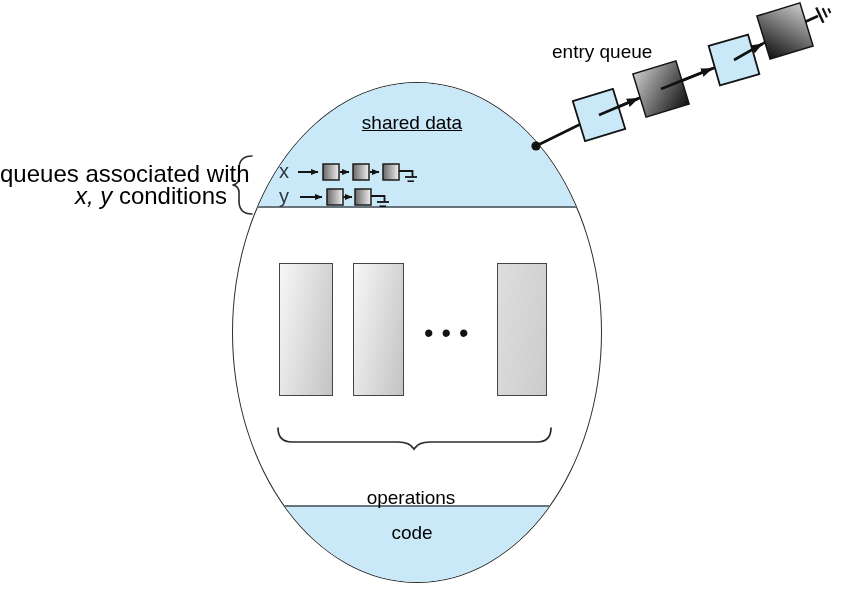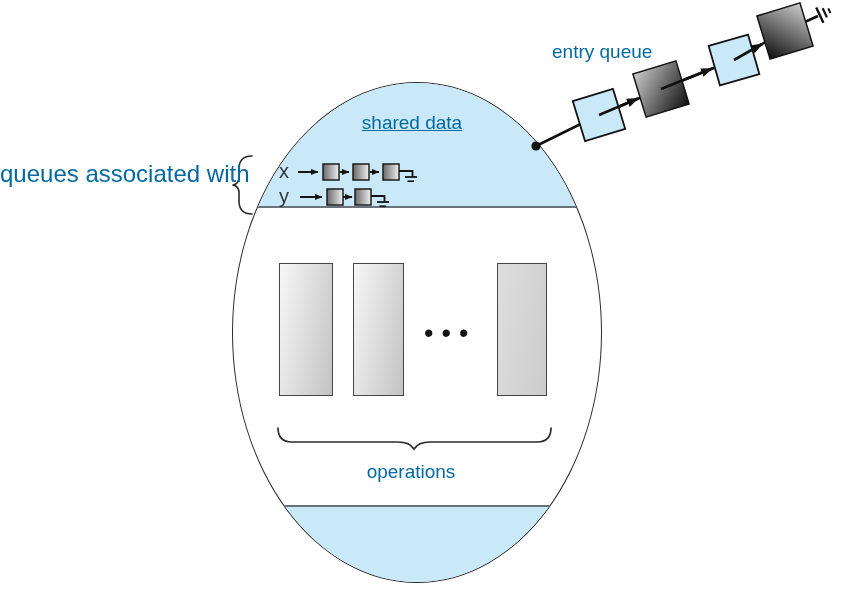--- a/index.html
+++ b/index.html
@@ -1,59 +1,60 @@
 <!DOCTYPE html>
 <html><head>
 <meta charset="utf-8">
 <style>
   html,body{margin:0;padding:0;background:#fff;}
   .stage{
     position:relative;width:861px;height:607px;background:#ffffff;overflow:hidden;
     font-family:"Liberation Sans", sans-serif;color:#39424b;
   }
   .abs{position:absolute;}
-  .lbl{position:absolute;font-size:19px;line-height:22px;color:#0369a1;white-space:nowrap;}
+  .lbl{position:absolute;font-size:19px;line-height:22px;color:#000000;white-space:nowrap;}
   
   .ellipse{
     position:absolute;left:232px;top:82px;width:370px;height:501px;
     border:1.6px solid #2c2c2c;border-radius:50%;overflow:hidden;box-sizing:border-box;
     background:#ffffff;
   }
   .cap{position:absolute;left:0;right:0;background:#c9e8f8;}
   .cap.top{top:0;height:123px;border-bottom:2px solid #68737b;}
   .cap.bottom{bottom:0;height:75px;border-top:2px solid #68737b;}
   
   .oprect{position:absolute;top:263px;height:133px;border:1.4px solid #454545;box-sizing:border-box;}
   .oprect.r1{left:279px;width:54px;background:linear-gradient(100deg,#f7f7f7,#c3c3c3);}
   .oprect.r2{left:353px;width:51px;background:linear-gradient(100deg,#f7f7f7,#c3c3c3);}
   .oprect.r3{left:497px;width:50px;background:linear-gradient(100deg,#dedede,#cccccc);}
   .dots{position:absolute;left:424px;top:318px;font-size:27px;letter-spacing:8px;color:#121212;}
   .shared{left:337px;top:112px;width:150px;text-align:center;text-decoration:underline;}
   .entry{left:552px;top:41px;}
-  .operations{left:336px;top:461px;width:150px;text-align:center;}
+  .operations{left:336px;top:487px;width:150px;text-align:center;}
   .init{left:332px;top:520px;width:160px;text-align:center;line-height:26px;white-space:normal;}
   .annot{left:0;top:163px;width:227px;text-align:right;line-height:22px;font-size:24px;}
   .cond{position:absolute;font-size:20px;color:#2f383f;}
   .cond.x{left:279px;top:160px;}
   .cond.y{left:279px;top:185px;}
   svg{overflow:visible;}
 </style>
 </head>
 <body>
 
 <div class="stage">
 
   <div class="ellipse">
     <div class="cap top"></div>
     <div class="cap bottom"></div>
   </div>
 
   <div class="lbl shared">shared data</div>
   <div class="lbl operations">operations</div>
   <div class="lbl init">
+    <div>code</div>
   </div>
 
   <span class="cond x">x</span>
   <span class="cond y">y</span>
 
   <svg class="abs" style="left:296px;top:160px" width="132" height="28">
     <defs>
       <linearGradient id="gq" x1="0" y1="0" x2="1" y2="0">
         <stop offset="0" stop-color="#686868"></stop>
           <stop offset="1" stop-color="#f2f2f2"></stop>
@@ -141,15 +142,16 @@
 
   <svg class="abs" style="left:270px;top:420px" width="290" height="36">
     <path d="M8,8 C8,17 12,22 22,22 L128,22 C136,22 141,24 144,29 C147,24 152,22 160,22 L267,22 C277,22 281,17 281,8" fill="none" stroke="#2b2b2b" stroke-width="1.7" stroke-linecap="round"></path>
   </svg>
 
   <svg class="abs" style="left:228px;top:152px" width="30" height="64">
     <path d="M24,4 C15,4 11,8 11,17 L11,25 C11,30 8.8,32.5 4.5,33 C8.8,33.5 11,36 11,41 L11,49 C11,58 15,62 24,62" fill="none" stroke="#2b2b2b" stroke-width="1.6" stroke-linecap="round"></path>
   </svg>
   <div class="lbl annot">
     <div>queues associated with</div>
+    <div><i>x, y</i><span> conditions</span></div>
   </div>
 
 </div>
 
 </body></html>

